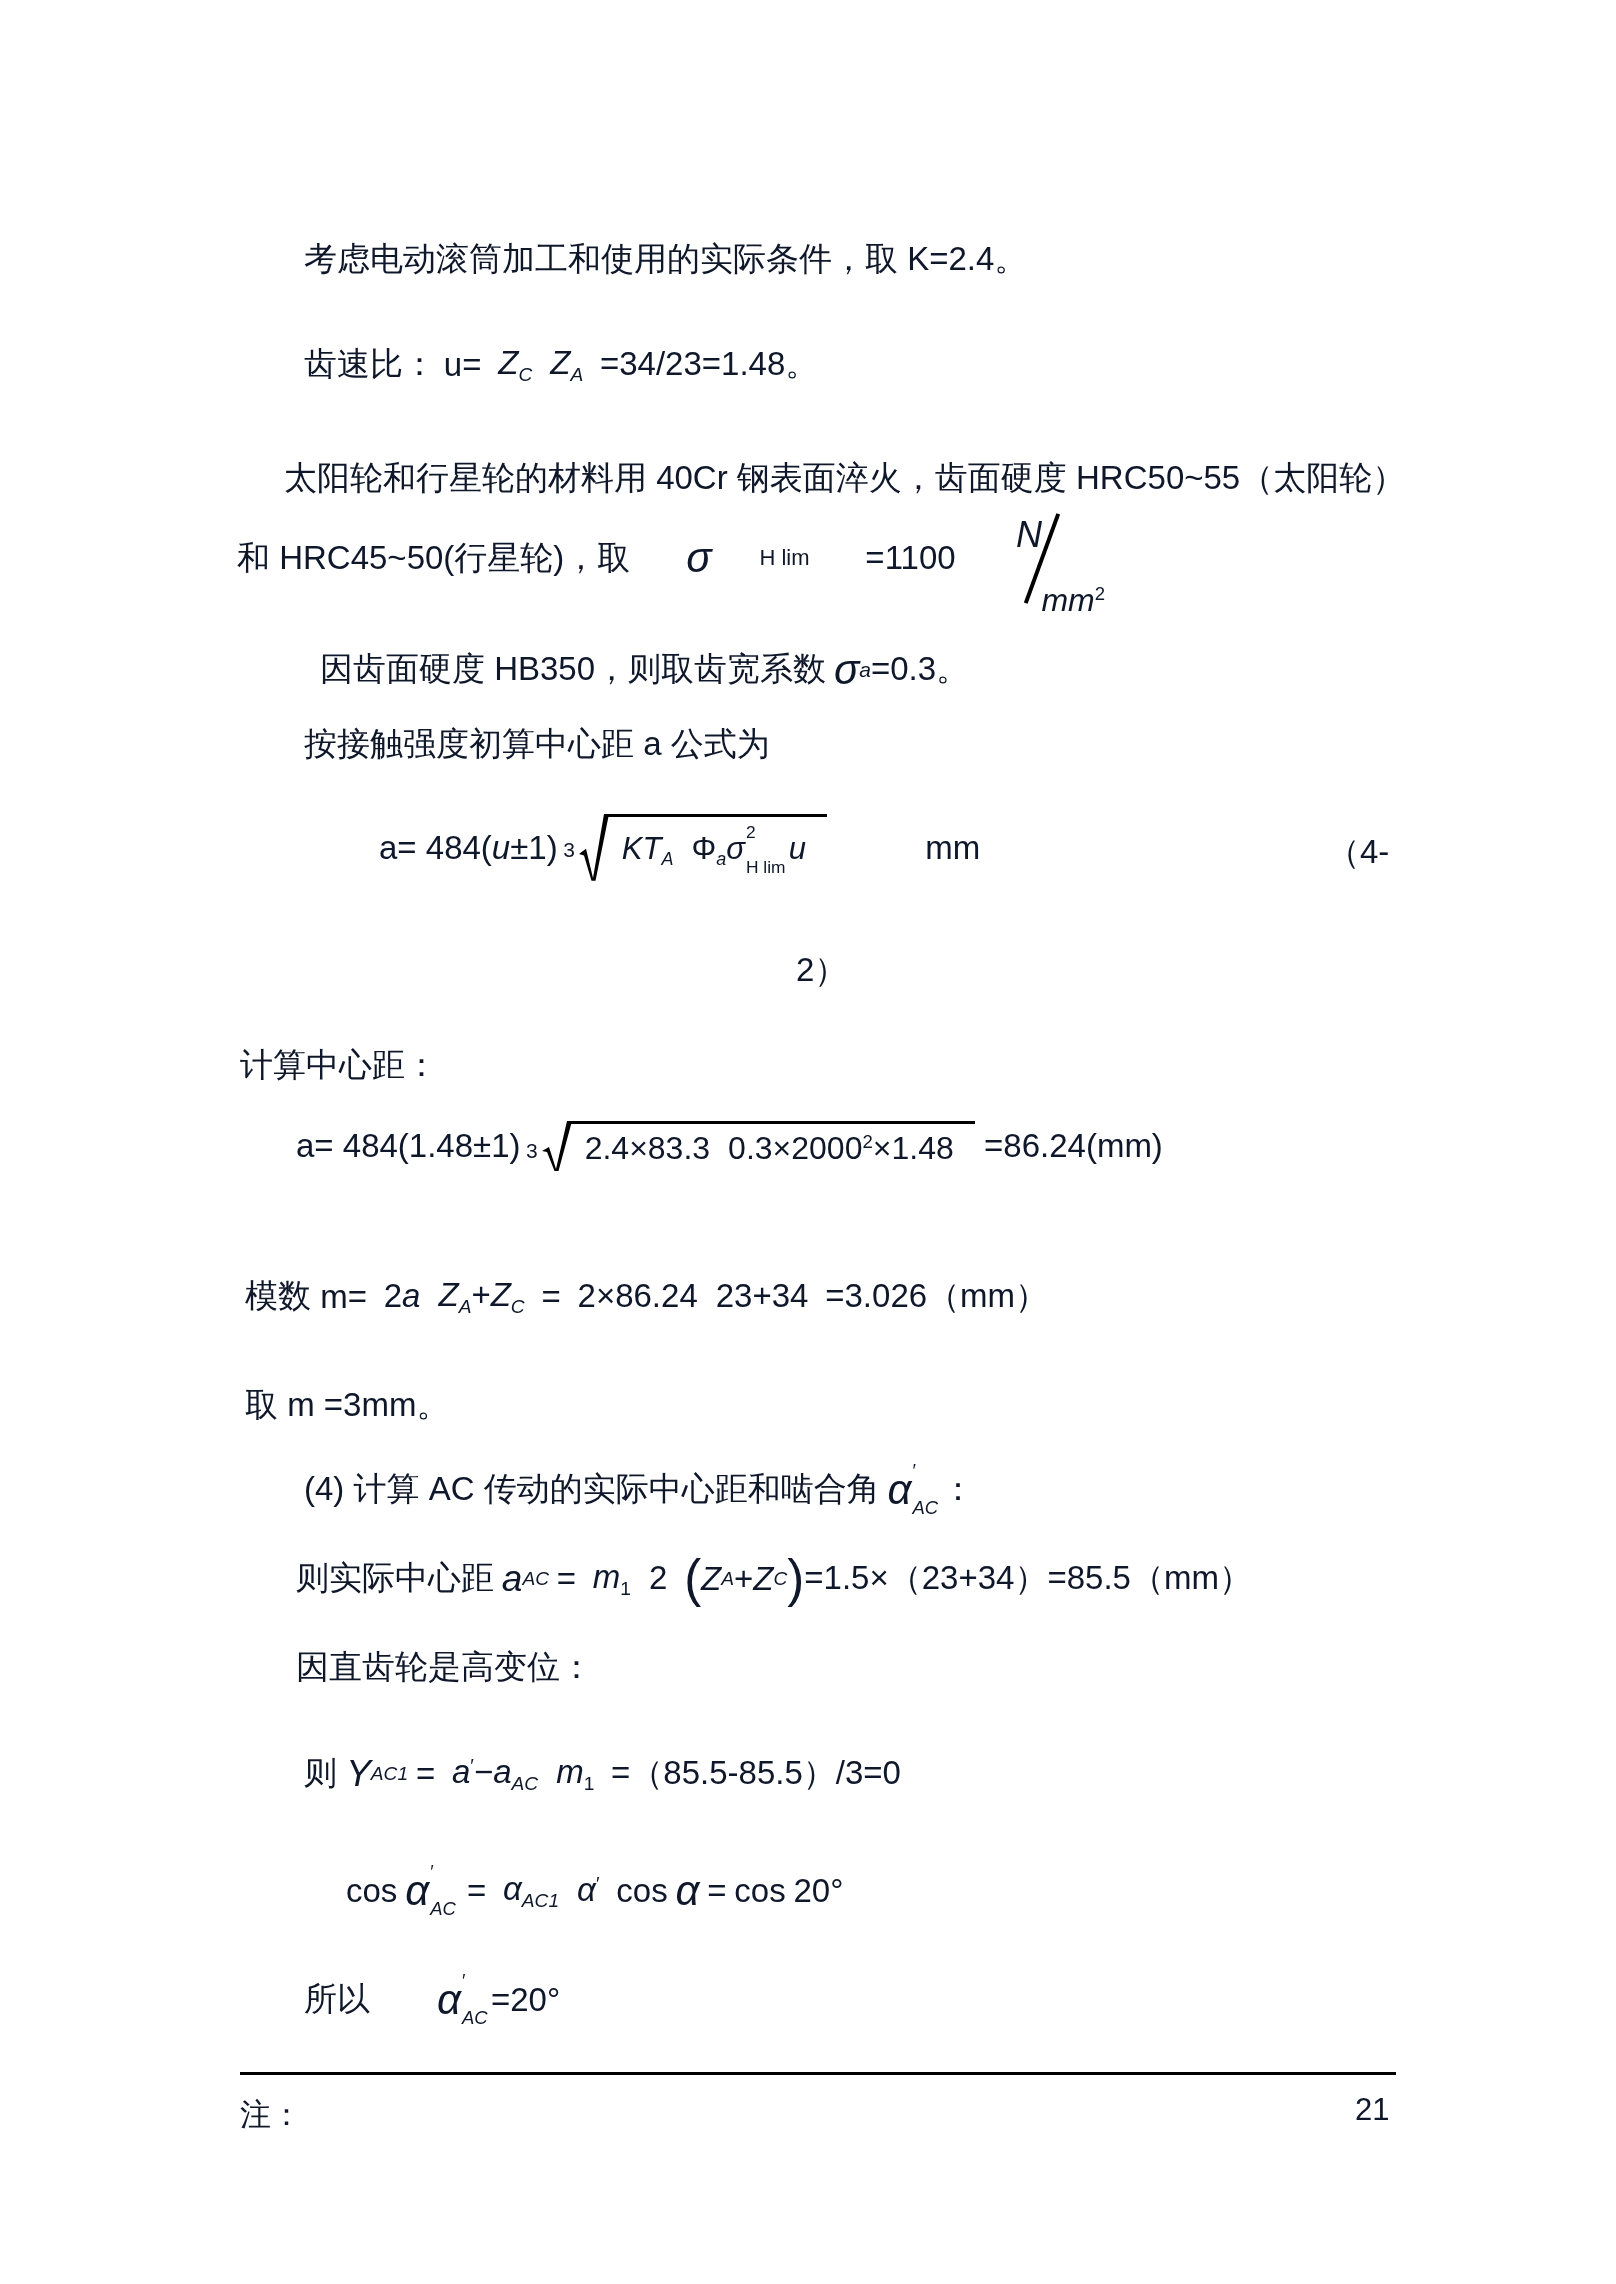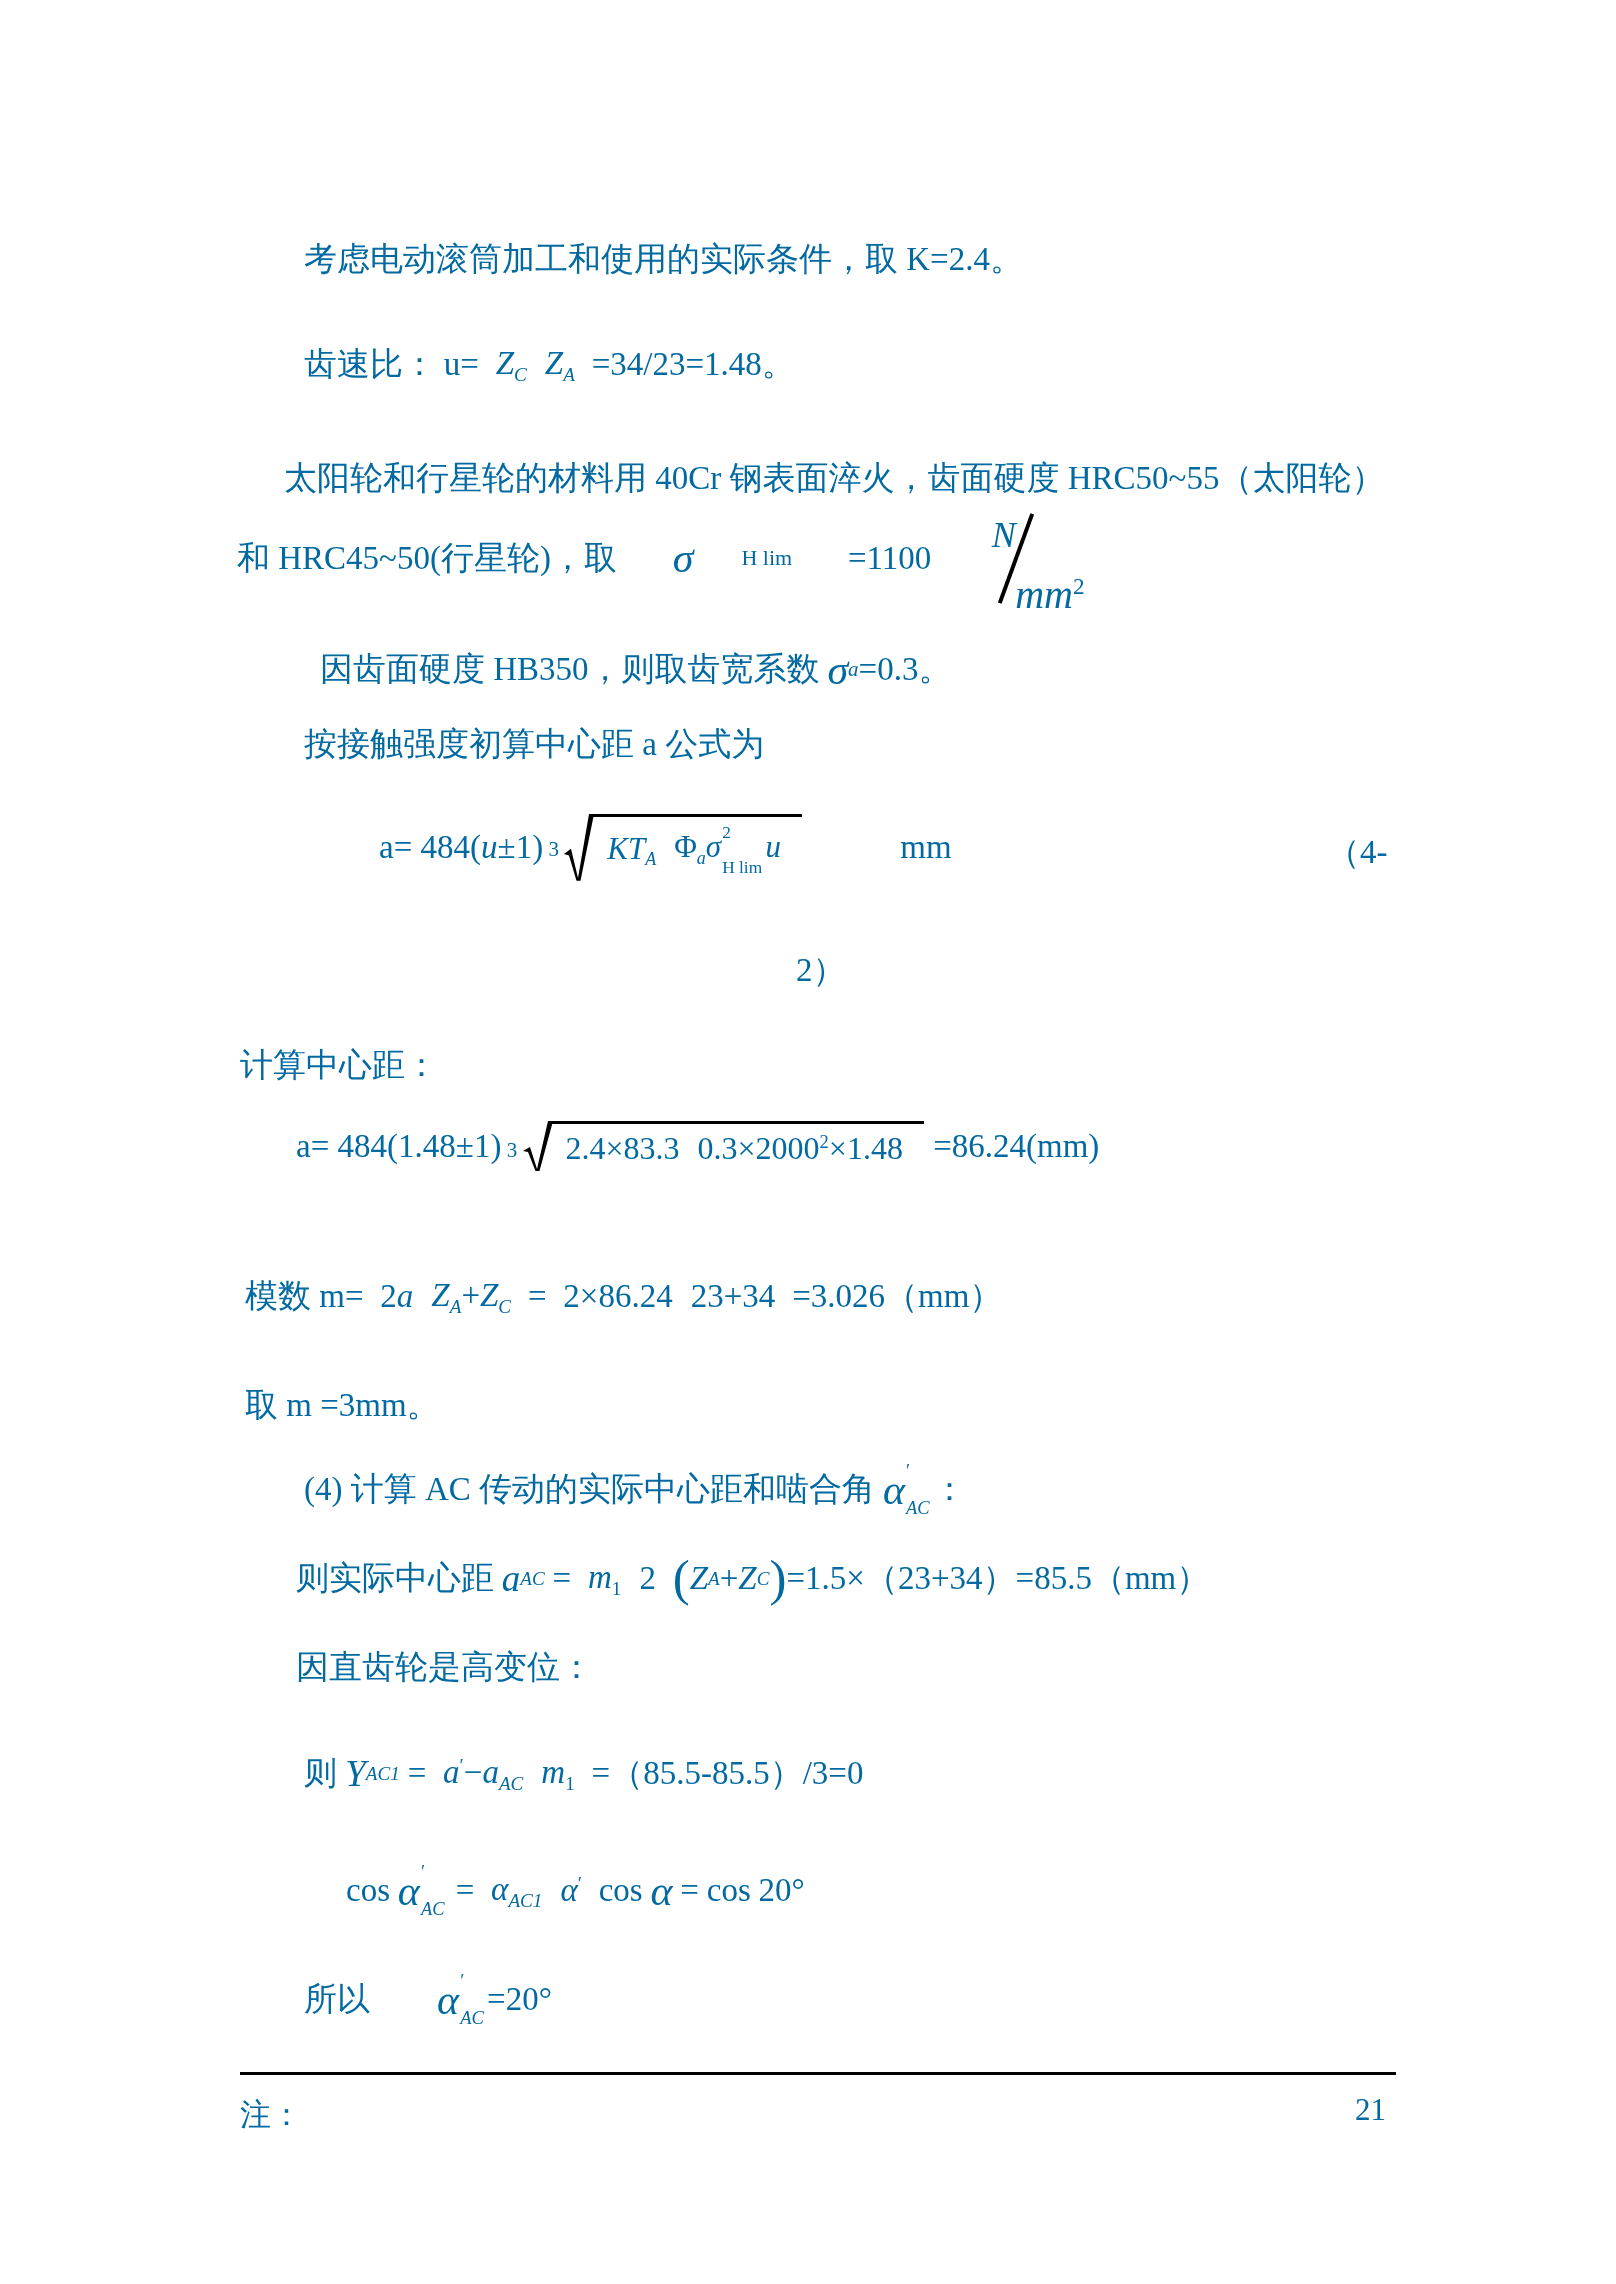--- a/index.html
+++ b/index.html
@@ -1,36 +1,36 @@
 <!DOCTYPE html>
 <html style="font-size:9px"><head>
 <meta charset="utf-8">
 <style>
   html,body{margin:0;padding:0;background:#fff;}
-  .page{position:relative;width:1617px;height:2284px;background:#fff;color:#0369a1;
-        font-family:Liberation Serif, serif;font-size:33px;overflow:hidden;}
+  .page{position:relative;width:1617px;height:2284px;background:#fff;color:#0f172a;
+        font-family:Liberation Sans, sans-serif;font-size:33px;overflow:hidden;}
   .row{position:absolute;display:flex;align-items:center;white-space:pre;}
   .it{font-style:italic;}
   .sb{font-size:0.58em;vertical-align:-0.35em;line-height:1;}
   .sp{font-size:0.58em;vertical-align:0.6em;line-height:1;}
   .ss{display:inline-flex;flex-direction:column;align-items:flex-start;line-height:1;
       font-size:0.56em;vertical-align:middle;margin:0 3.3px 0 1.1px;}
   .ss-t{margin-bottom:18px;}
   .frac{display:inline-flex;flex-direction:row;align-items:center;margin:0 7.8px;}
   .rad .frac{margin:0;}
   .fr-num,.fr-den{padding:2.2px 9px;line-height:1.1;}
   .fr-bar{align-self:stretch;height:3.3px;background:#000;}
   .root{position:relative;display:inline-flex;align-items:stretch;margin:0 9px 0 2.2px;padding-left:19px;}
   .root-idx{position:absolute;left:3.3px;top:38%;font-size:21px;line-height:1;}
   .root-sign{width:30px;flex:none;display:flex;}
   .root-sign svg{width:100%;height:100%;display:block;}
   .rad{border-top:3.9px solid #000;display:flex;align-items:center;padding:4.5px 12.3px 2.2px 5.6px;margin-left:-1.7px;}
   .dunit{display:inline-flex;align-items:center;margin-left:12.3px;}
   .dn{position:relative;top:-23.4px;font-size:36px;}
-  .dd{position:relative;top:36px;font-size:40px;}
+  .dd{position:relative;top:42px;font-size:32px;}
   .dslash{width:3.9px;height:95px;background:#000;transform:rotate(20deg);margin:0 -2.2px;flex:none;}
   .sigma-lg{font-size:42px;}
   .bigp{font-size:51px;line-height:1;}
   .g14{margin-left:7.8px;}
   .footer-line{position:absolute;background:#000;}
 </style>
 </head>
 <body>
 
 <div class="page">

